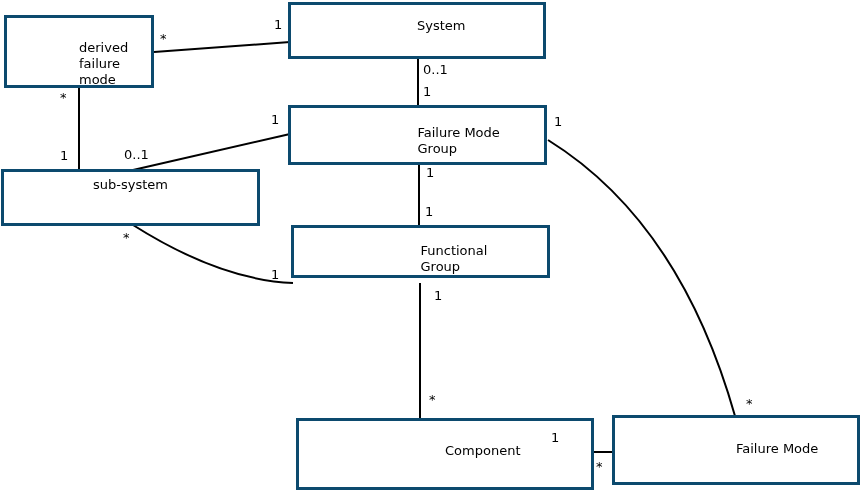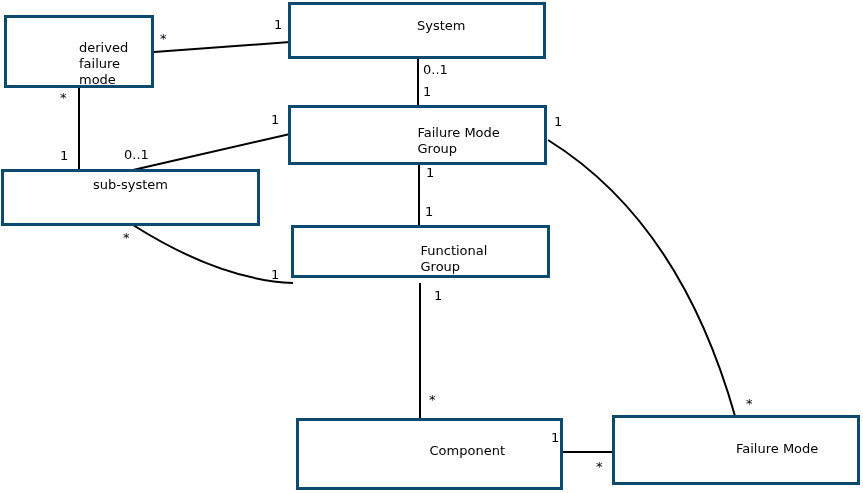--- a/index.html
+++ b/index.html
@@ -32,21 +32,21 @@
   .b-derived {left:4px;  top:15px;  width:150px; height:73px;}
   .b-derived .lbl{top:22px;}
   .b-system  {left:288px;top:2px;   width:258px; height:57px;}
   .b-system .lbl{top:13px;}
   .b-fmg     {left:288px;top:105px; width:259px; height:60px;}
   .b-fmg .lbl{top:17px;}
   .b-subsys  {left:1px;  top:169px; width:259px; height:57px;}
   .b-subsys .lbl{top:5px;}
   .b-fg      {left:291px;top:225px; width:259px; height:53px;}
   .b-fg .lbl{top:15px;}
-  .b-comp    {left:296px;top:418px; width:267px; height:72px;}
+  .b-comp    {left:296px;top:418px; width:298px; height:72px;}
   .b-comp .lbl{top:22px;}
   .b-fm      {left:612px;top:415px; width:248px; height:70px;}
   .b-fm .lbl{top:23px;}
 
   .mult{
     position:absolute;
     font-size:13px;line-height:14px;
     white-space:nowrap;
   }
 </style>

